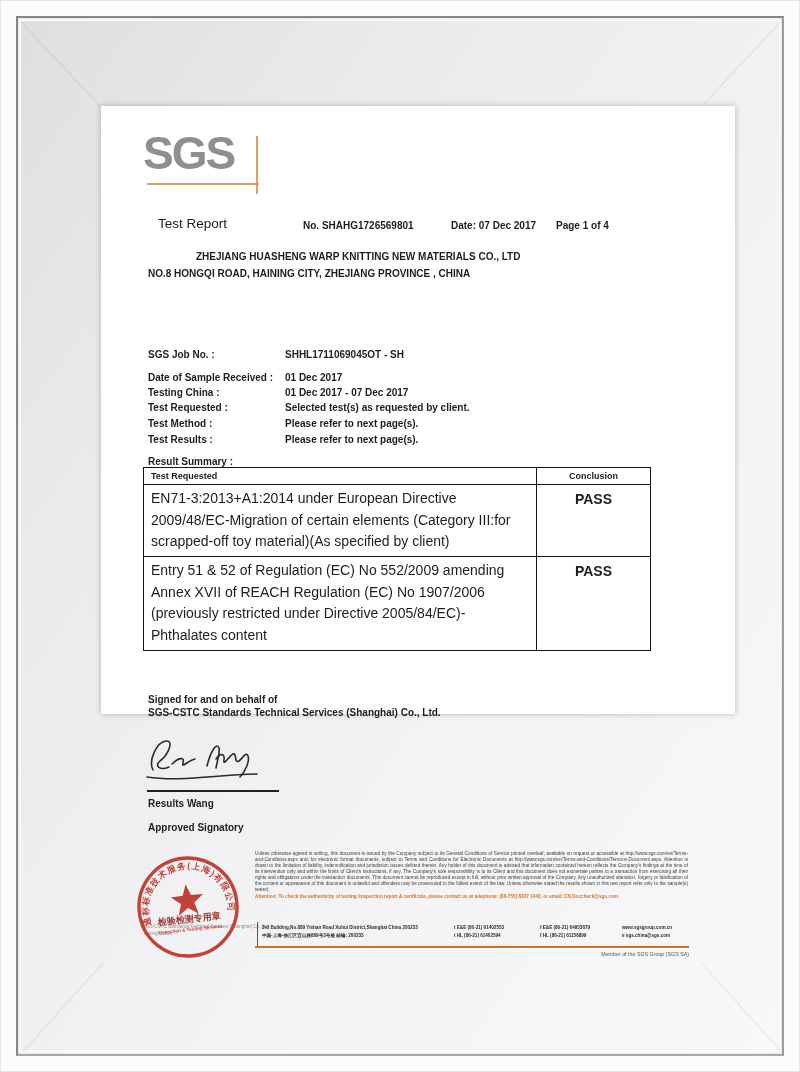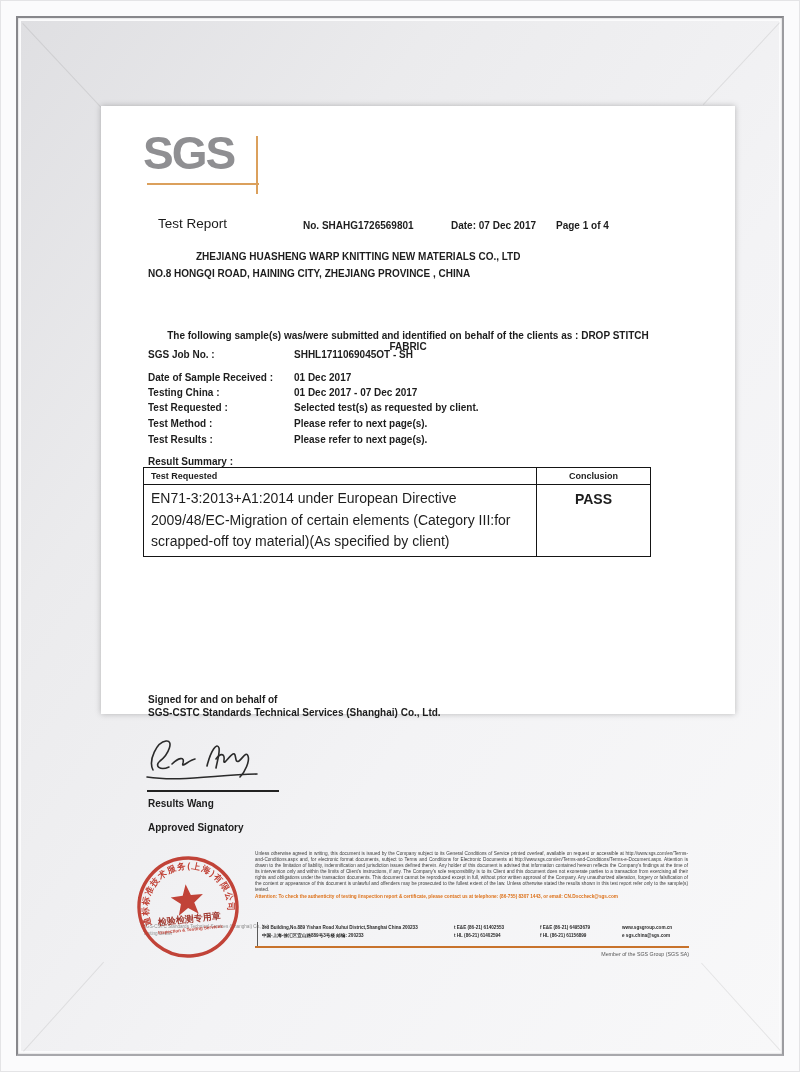--- a/index.html
+++ b/index.html
@@ -38,21 +38,21 @@
   .t-date{left:350px;top:114px;}
   .t-page{left:455px;top:114px;}
   .h8{font-size:10px;font-weight:600;color:#1d1d1d;text-align:center;}
 
   .client-name{left:47px;top:145px;margin-left:48px;}
   .client-addr{left:47px;top:162px;}
 
   .intro{left:47px;top:224px;width:520px;}
 
   .d-label{left:47px;}
-  .d-value{left:193px;}
+  .d-value{left:184px;}
 
   .rs-label{left:47px;top:350px;}
 
   
   table.result{position:absolute;left:42px;top:361px;width:508px;
                border-collapse:collapse;table-layout:fixed;}
   table.result th,table.result td{border:1.5px solid #151515;
                font-size:14px;color:#1d1d1d;padding:3px 7px;vertical-align:top;}
   table.result th{font-size:9px;font-weight:bold;text-align:left;height:15px;}
   table.result th.conc,table.result td.conc{width:114px;text-align:center;margin-top:16px;}
@@ -105,21 +105,20 @@
     <div class="abs logo-hline"></div>
 
     <div class="abs t-title">Test Report</div>
     <div class="abs h8 t-no">No. SHAHG1726569801</div>
     <div class="abs h8 t-date">Date: 07 Dec 2017</div>
     <div class="abs h8 t-page">Page 1 of 4</div>
 
     <div class="abs h8 client-name">ZHEJIANG HUASHENG WARP KNITTING NEW MATERIALS CO., LTD</div>
     <div class="abs h8 client-addr">NO.8 HONGQI ROAD, HAINING CITY, ZHEJIANG PROVINCE , CHINA</div>
 
-    <div class="abs h8 intro">The following sample(s) was/were submitted and identified on behalf of the clients as : DROP STITCH FABRIC</div>
 
     <div class="abs h8 d-label" style="top:243px">SGS Job No. :</div>
     <div class="abs h8 d-value" style="top:243px">SHHL1711069045OT - SH</div>
     <div class="abs h8 d-label" style="top:266px">Date of Sample Received :</div>
     <div class="abs h8 d-value" style="top:266px">01 Dec 2017</div>
     <div class="abs h8 d-label" style="top:281px">Testing China :</div>
     <div class="abs h8 d-value" style="top:281px">01 Dec 2017 - 07 Dec 2017</div>
     <div class="abs h8 d-label" style="top:296px">Test Requested :</div>
     <div class="abs h8 d-value" style="top:296px">Selected test(s) as requested by client.</div>
     <div class="abs h8 d-label" style="top:312px">Test Method :</div>
@@ -130,20 +129,24 @@
     <div class="abs h8 rs-label">Result Summary :</div>
 
     <table class="result">
       <tbody>
           <tr>
         <th>Test Requested</th>
         <th class="conc">Conclusion</th>
       </tr>
       <tr>
         <td>EN71-3:2013+A1:2014 under European Directive 2009/48/EC-Migration of certain elements (Category III:for scrapped-off toy material)(As specified by client)</td>
+        <td class="conc">PASS</td>
+      </tr>
+      <tr>
+        <td>Entry 51 &amp; 52 of Regulation (EC) No 552/2009 amending Annex XVII of REACH Regulation (EC) No 1907/2006 (previously restricted under Directive 2005/84/EC)-Phthalates content</td>
         <td class="conc">PASS</td>
       </tr>
     </tbody>
       </table>
 
     <div class="abs h8 signed-for">Signed for and on behalf of</div>
     <div class="abs h8 sig-co">SGS-CSTC Standards Technical Services (Shanghai) Co., Ltd.</div>
     <svg class="abs sig-svg" width="130" height="56" viewBox="0 0 130 56">
       <g fill="none" stroke="#2a2a2a" stroke-width="1.6" stroke-linecap="round">
         <path d="M8,40 C3,30 12,12 21,11 C29,10 24,24 15,31 C9,36 15,41 24,37"></path>

